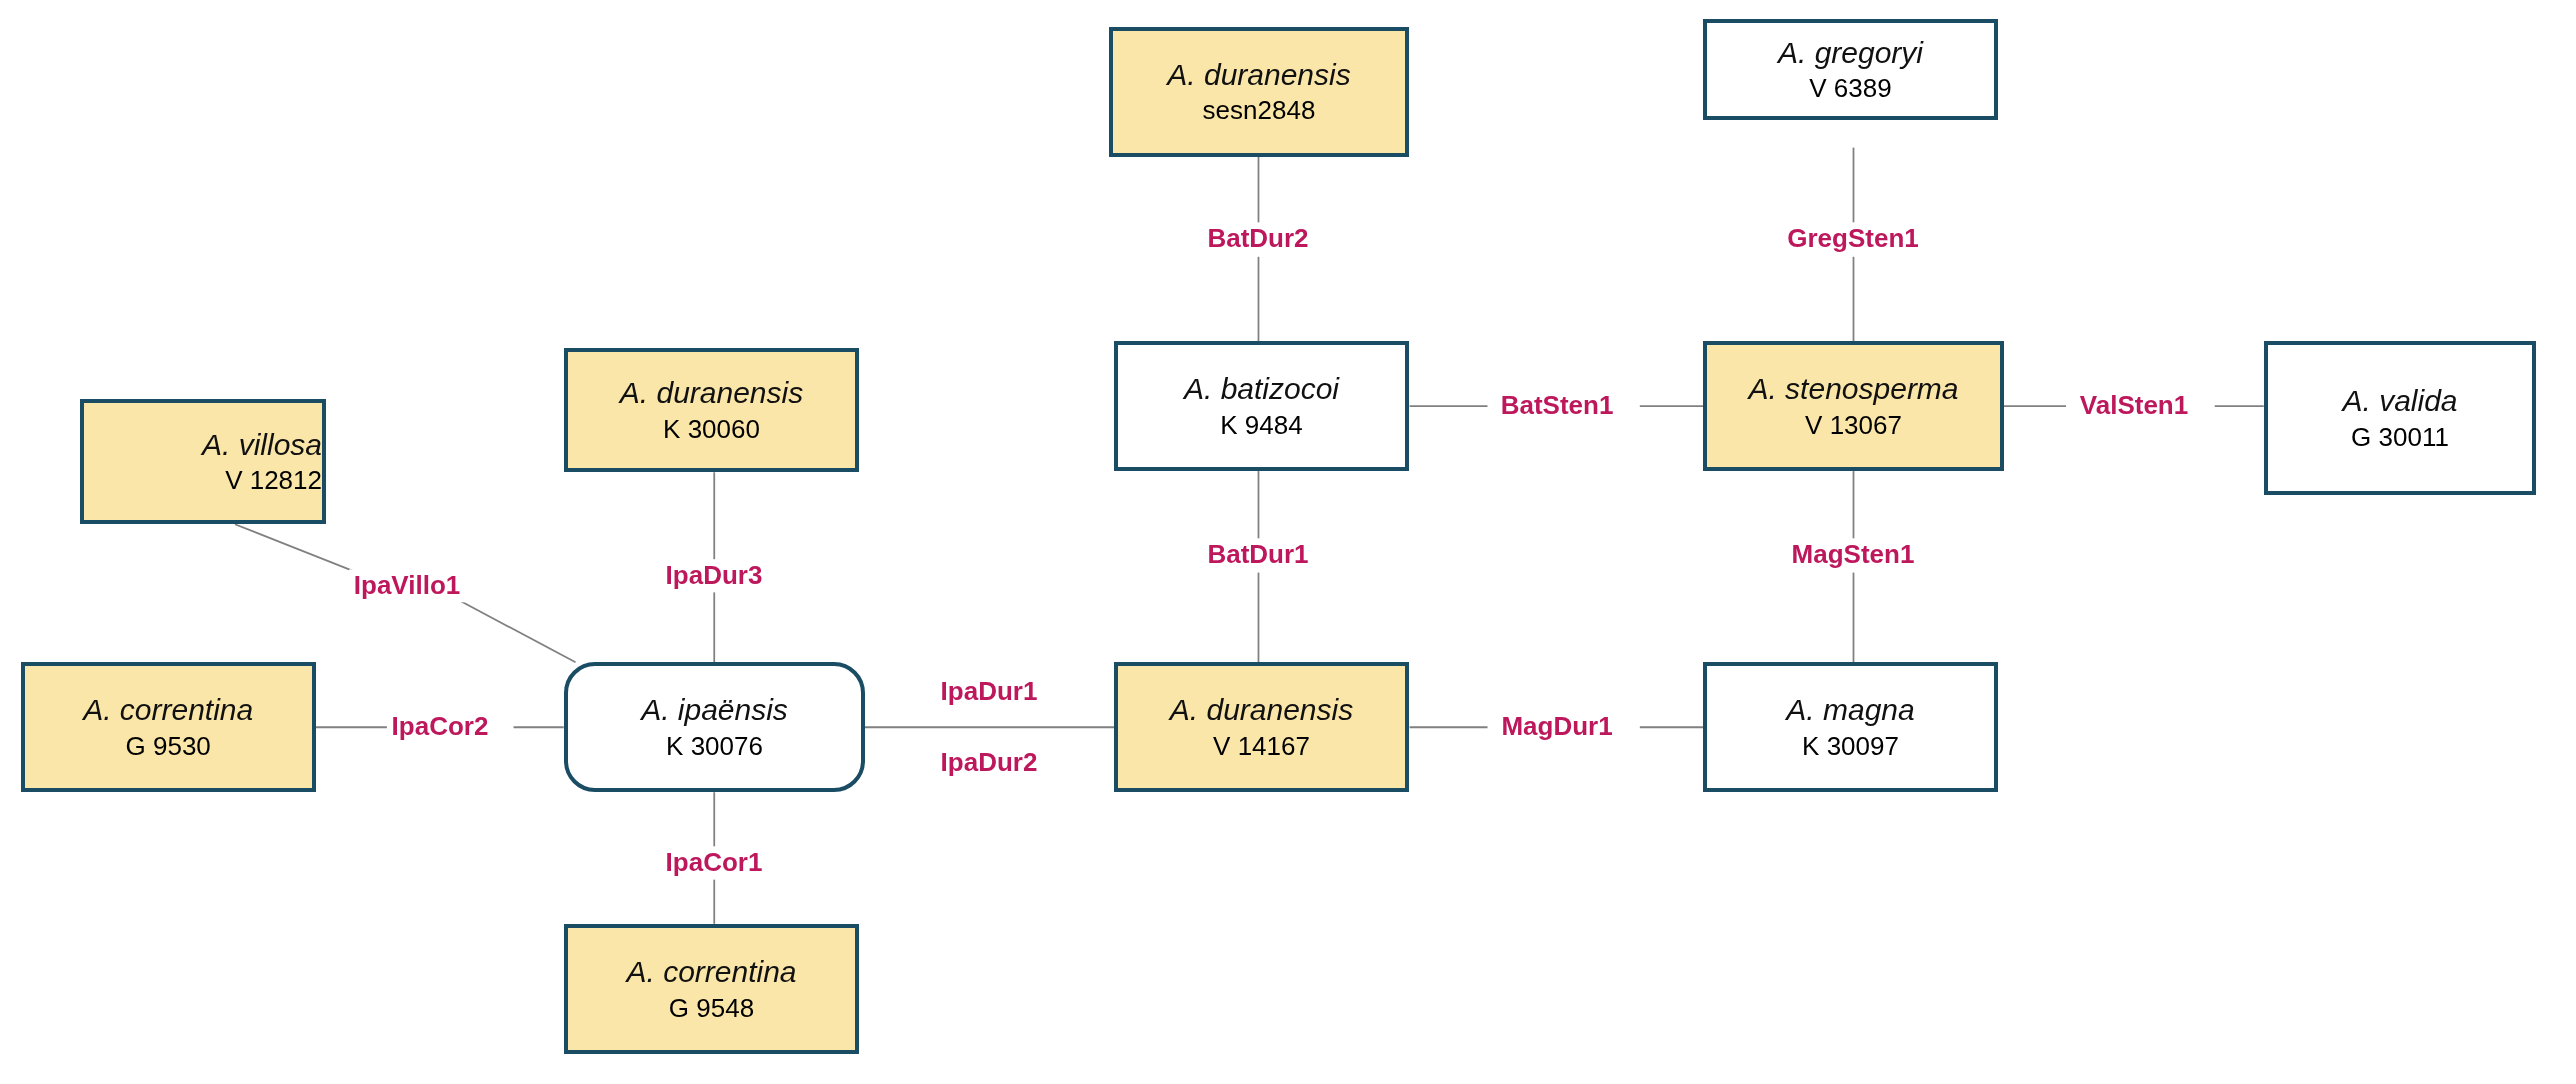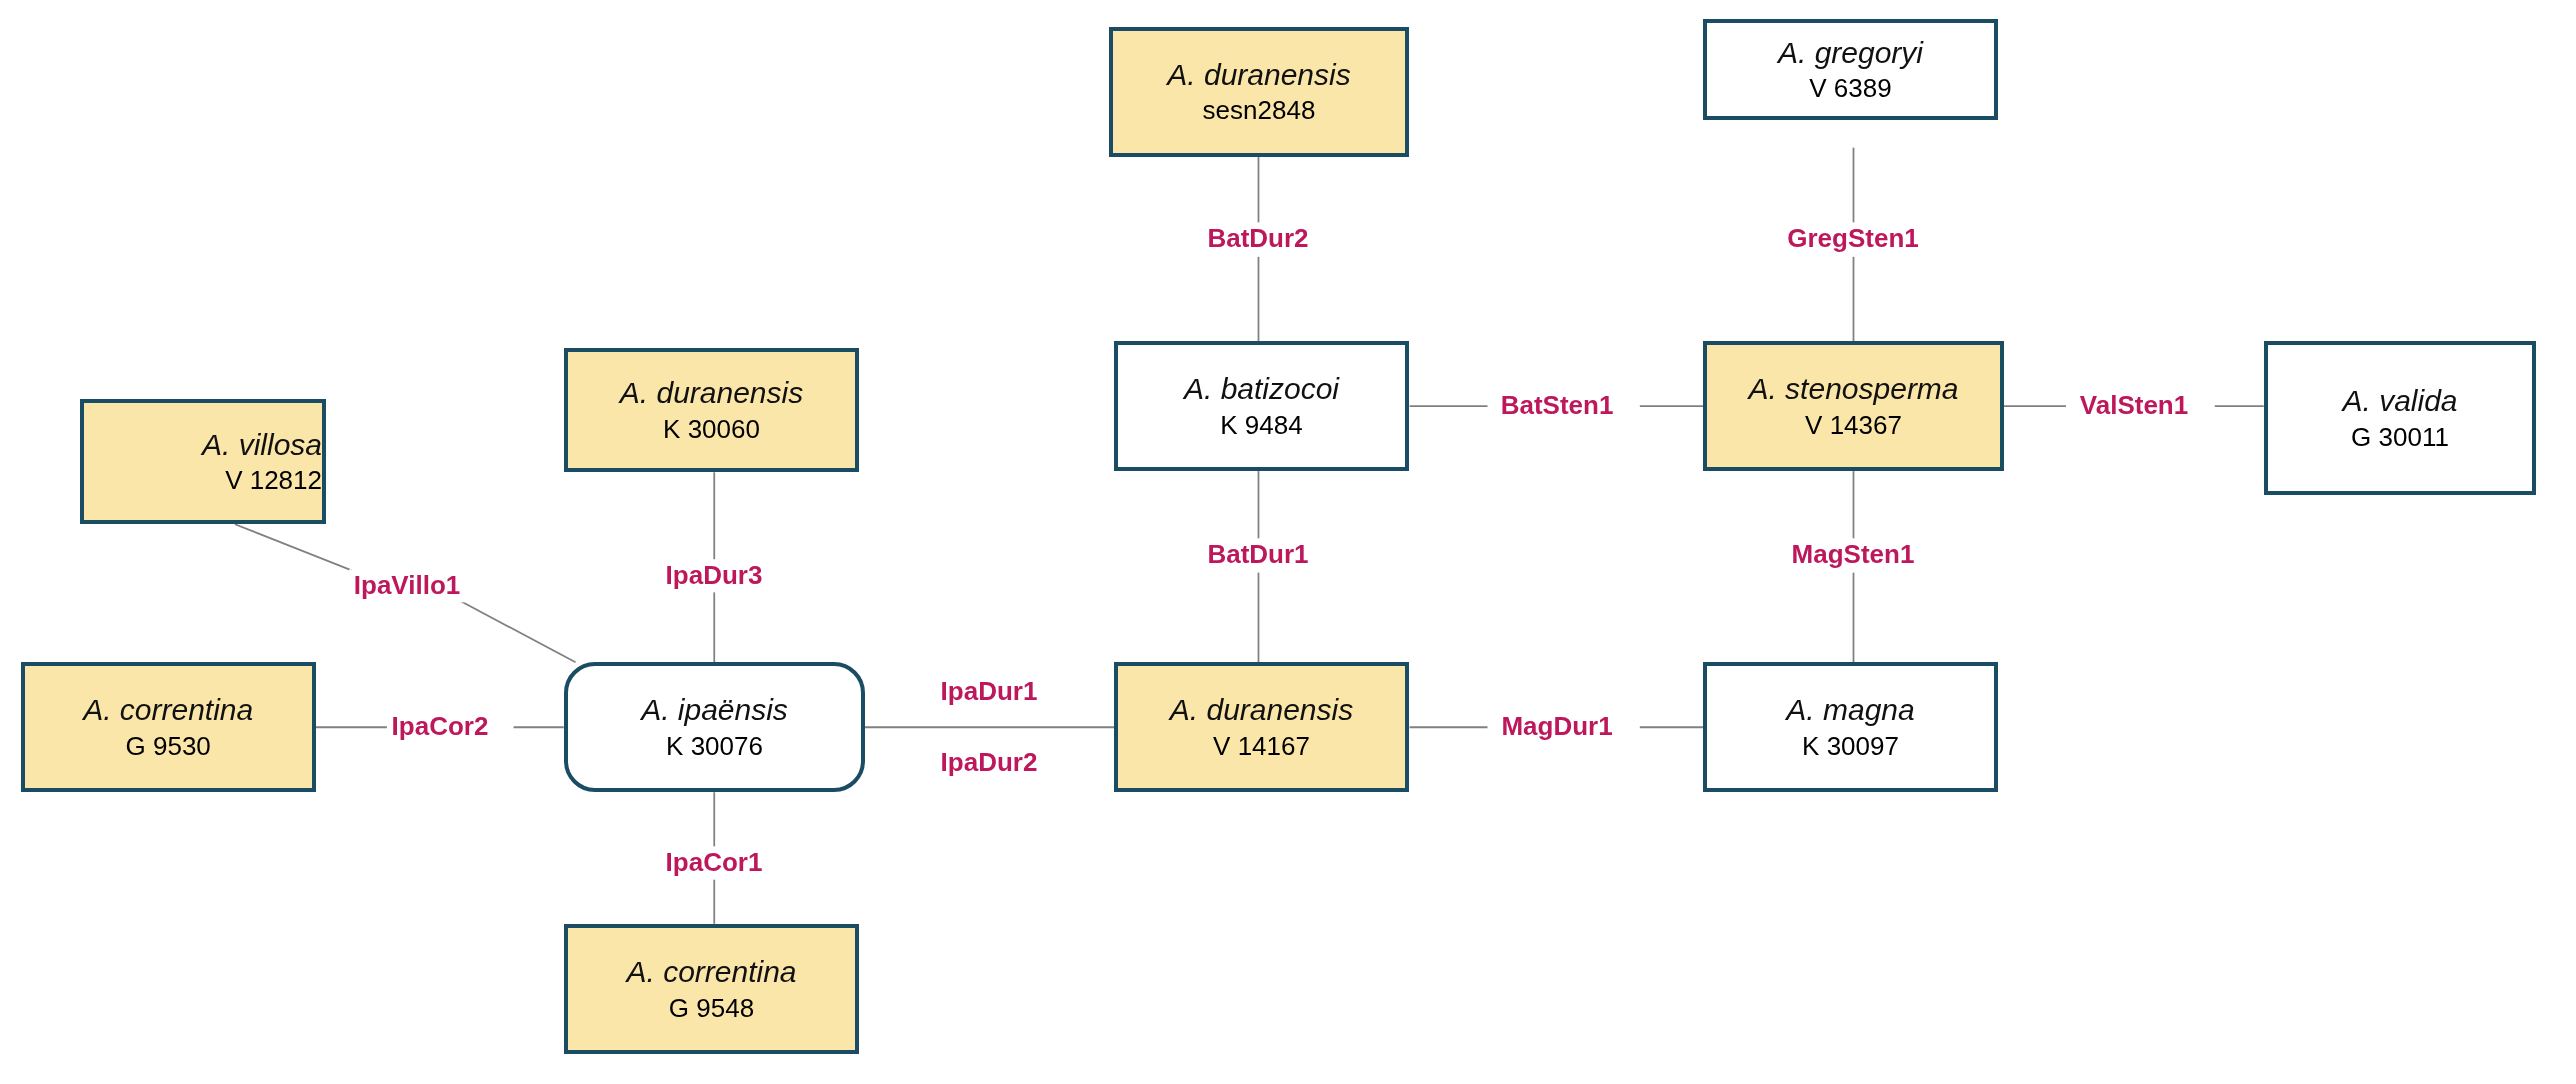--- a/index.html
+++ b/index.html
@@ -102,21 +102,21 @@
     <div class="node filled" style="left: 564px; top: 348px; width: 295px; height: 124px;">
       <span class="sp">A. duranensis</span>
       <span class="acc">K 30060</span>
     </div>
     <div class="node" style="left: 1114px; top: 341px; width: 295px; height: 130px;">
       <span class="sp">A. batizocoi</span>
       <span class="acc">K 9484</span>
     </div>
     <div class="node filled" style="left: 1703px; top: 341px; width: 301px; height: 130px;">
       <span class="sp">A. stenosperma</span>
-      <span class="acc">V 14367</span>
+      <span class="acc">V 13067</span>
     </div>
     <div class="node" style="left: 2264px; top: 341px; width: 272px; height: 154px;">
       <span class="sp">A. valida</span>
       <span class="acc">G 30011</span>
     </div>
     <div class="node filled" style="left: 20.7px; top: 662px; width: 295px; height: 130px;">
       <span class="sp">A. correntina</span>
       <span class="acc">G 9530</span>
     </div>
     <div class="node" style="left: 564px; top: 662px; width: 301px; height: 130px; border-radius: 31px;">

